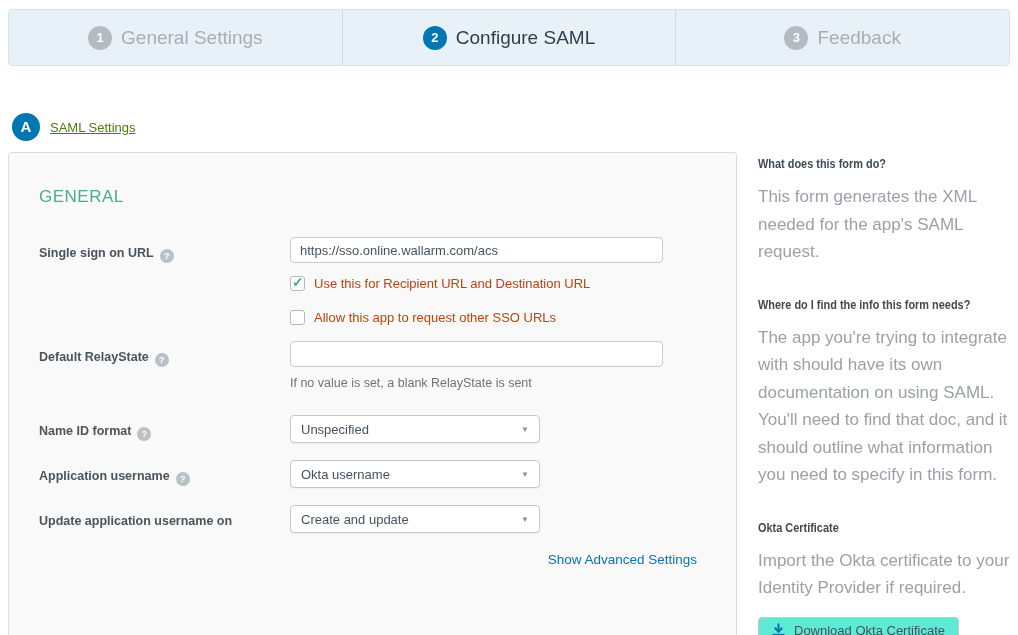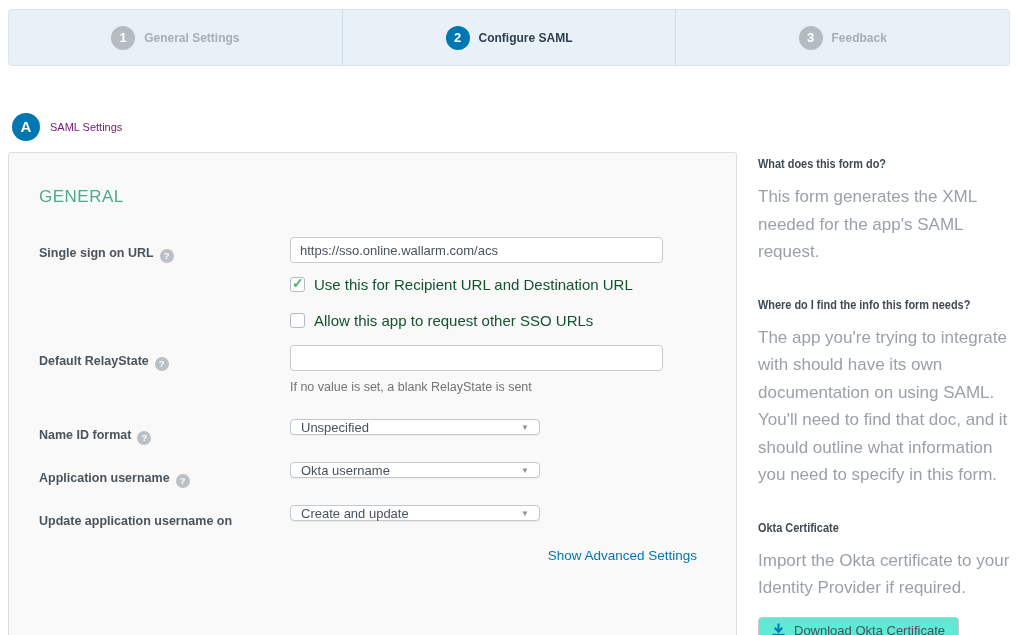--- a/index.html
+++ b/index.html
@@ -35,22 +35,22 @@
     background: #b4bbc1;
     color: #fff;
     font-size: 13px;
     font-weight: bold;
     line-height: 24px;
     text-align: center;
     flex: 0 0 auto;
   }
   .step.active .step-circle { background: #0076b2; }
   .step-label {
-    font-size: 12px;
-    font-weight: bold;
+    font-size: 19px;
+    font-weight: normal;
     color: #a8aeb4;
   }
   .step.active .step-label { color: #2d3f4e; }
 
   
   .section-header {
     margin: 47px 0 11px 0;
     padding-left: 12px;
     display: flex;
     align-items: center;
@@ -60,22 +60,23 @@
     width: 28px; height: 28px;
     border-radius: 50%;
     background: #0076b2;
     color: #fff;
     font-size: 15px;
     font-weight: bold;
     line-height: 28px;
     text-align: center;
   }
   .section-title {
-    font-size: 11px;
-    color: #701a75;
+    font-size: 13px;
+    color: #4d7c0f;
+    text-decoration: underline;
   }
 
   
   .content {
     display: flex;
     align-items: flex-start;
     padding: 0 8px;
   }
   .panel {
     width: 729px;
@@ -147,32 +148,32 @@
     flex: 0 0 auto;
   }
   .checkbox .check {
     position: absolute;
     left: 1px; top: -3px;
     font-size: 14px;
     font-weight: bold;
     color: #4caf73;
   }
   .checkbox-label {
-    font-size: 15px;
-    color: #14532d;
+    font-size: 13px;
+    color: #c2410c;
     margin-left: 9px;
   }
   .hint {
     margin-top: 9px;
     font-size: 12.5px;
     color: #737373;
   }
   .dropdown {
     width: 250px;
-    height: 16px;
+    height: 28px;
     border: 1px solid #c3c8cc;
     border-radius: 4px;
     background: #ffffff;
     box-shadow: 0 1px 1px rgba(0,0,0,0.05);
     display: flex;
     align-items: center;
     justify-content: space-between;
     padding: 0 10px;
     font-size: 13px;
     color: #46535e;

